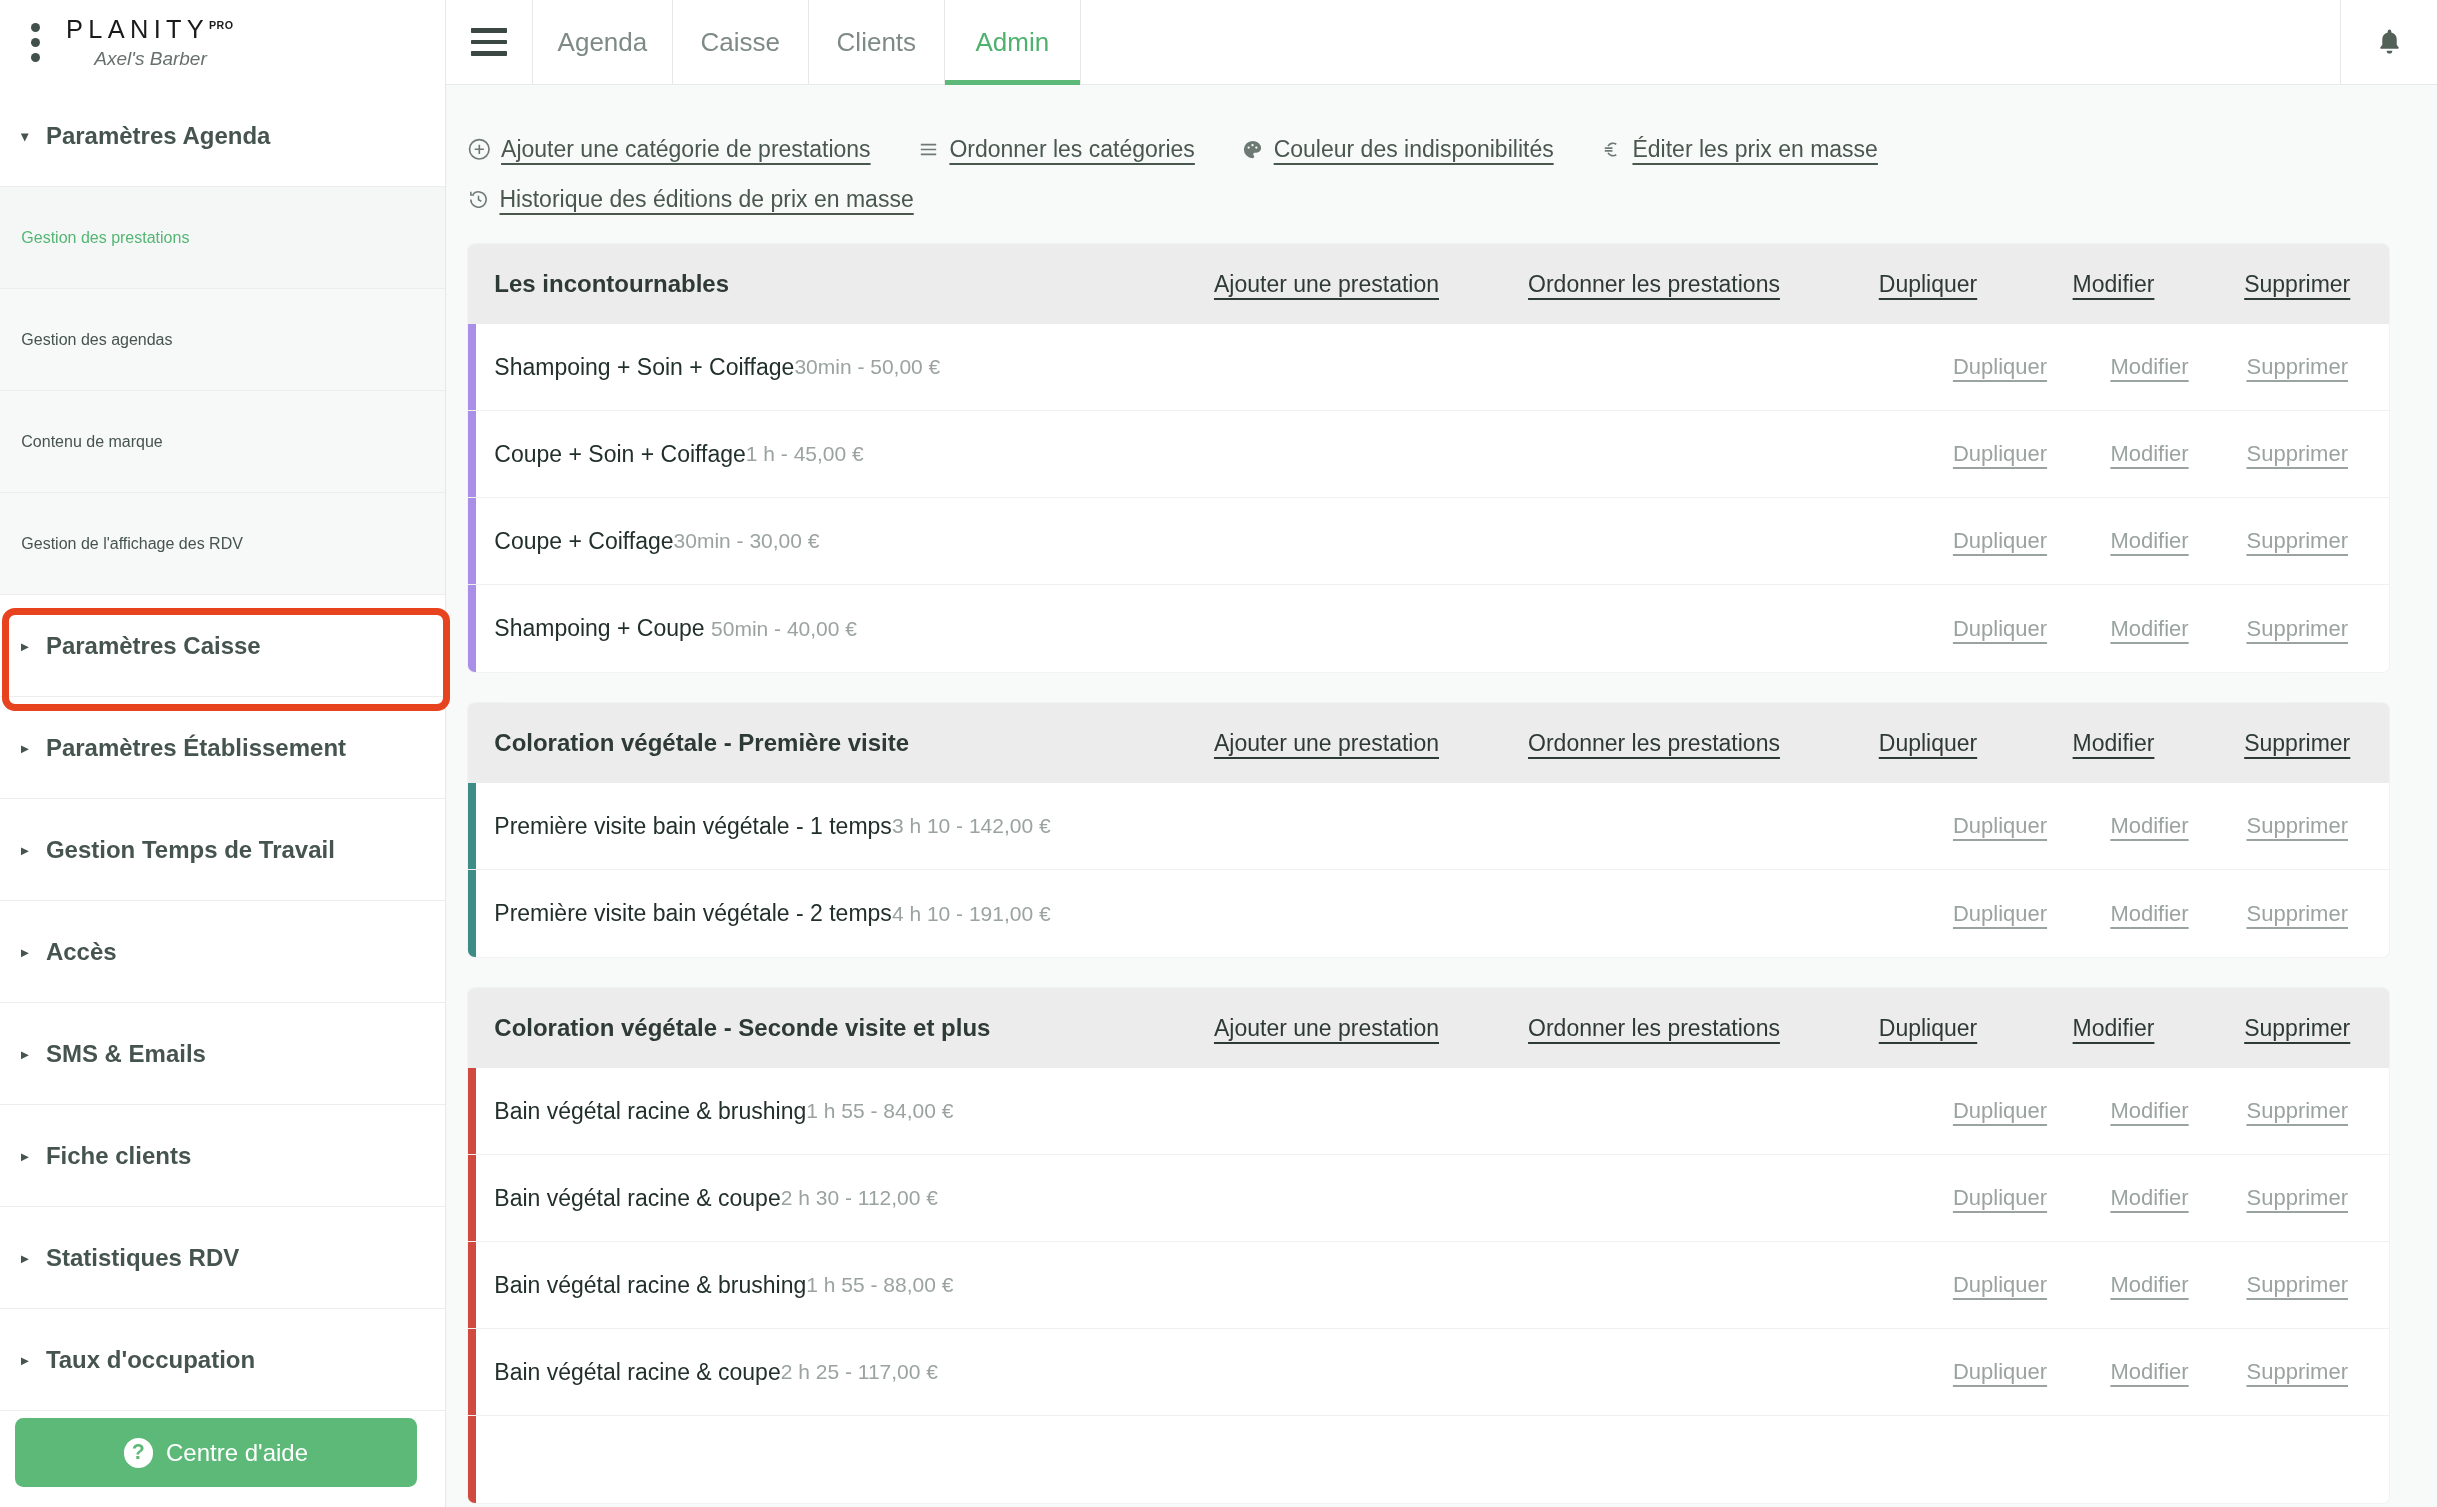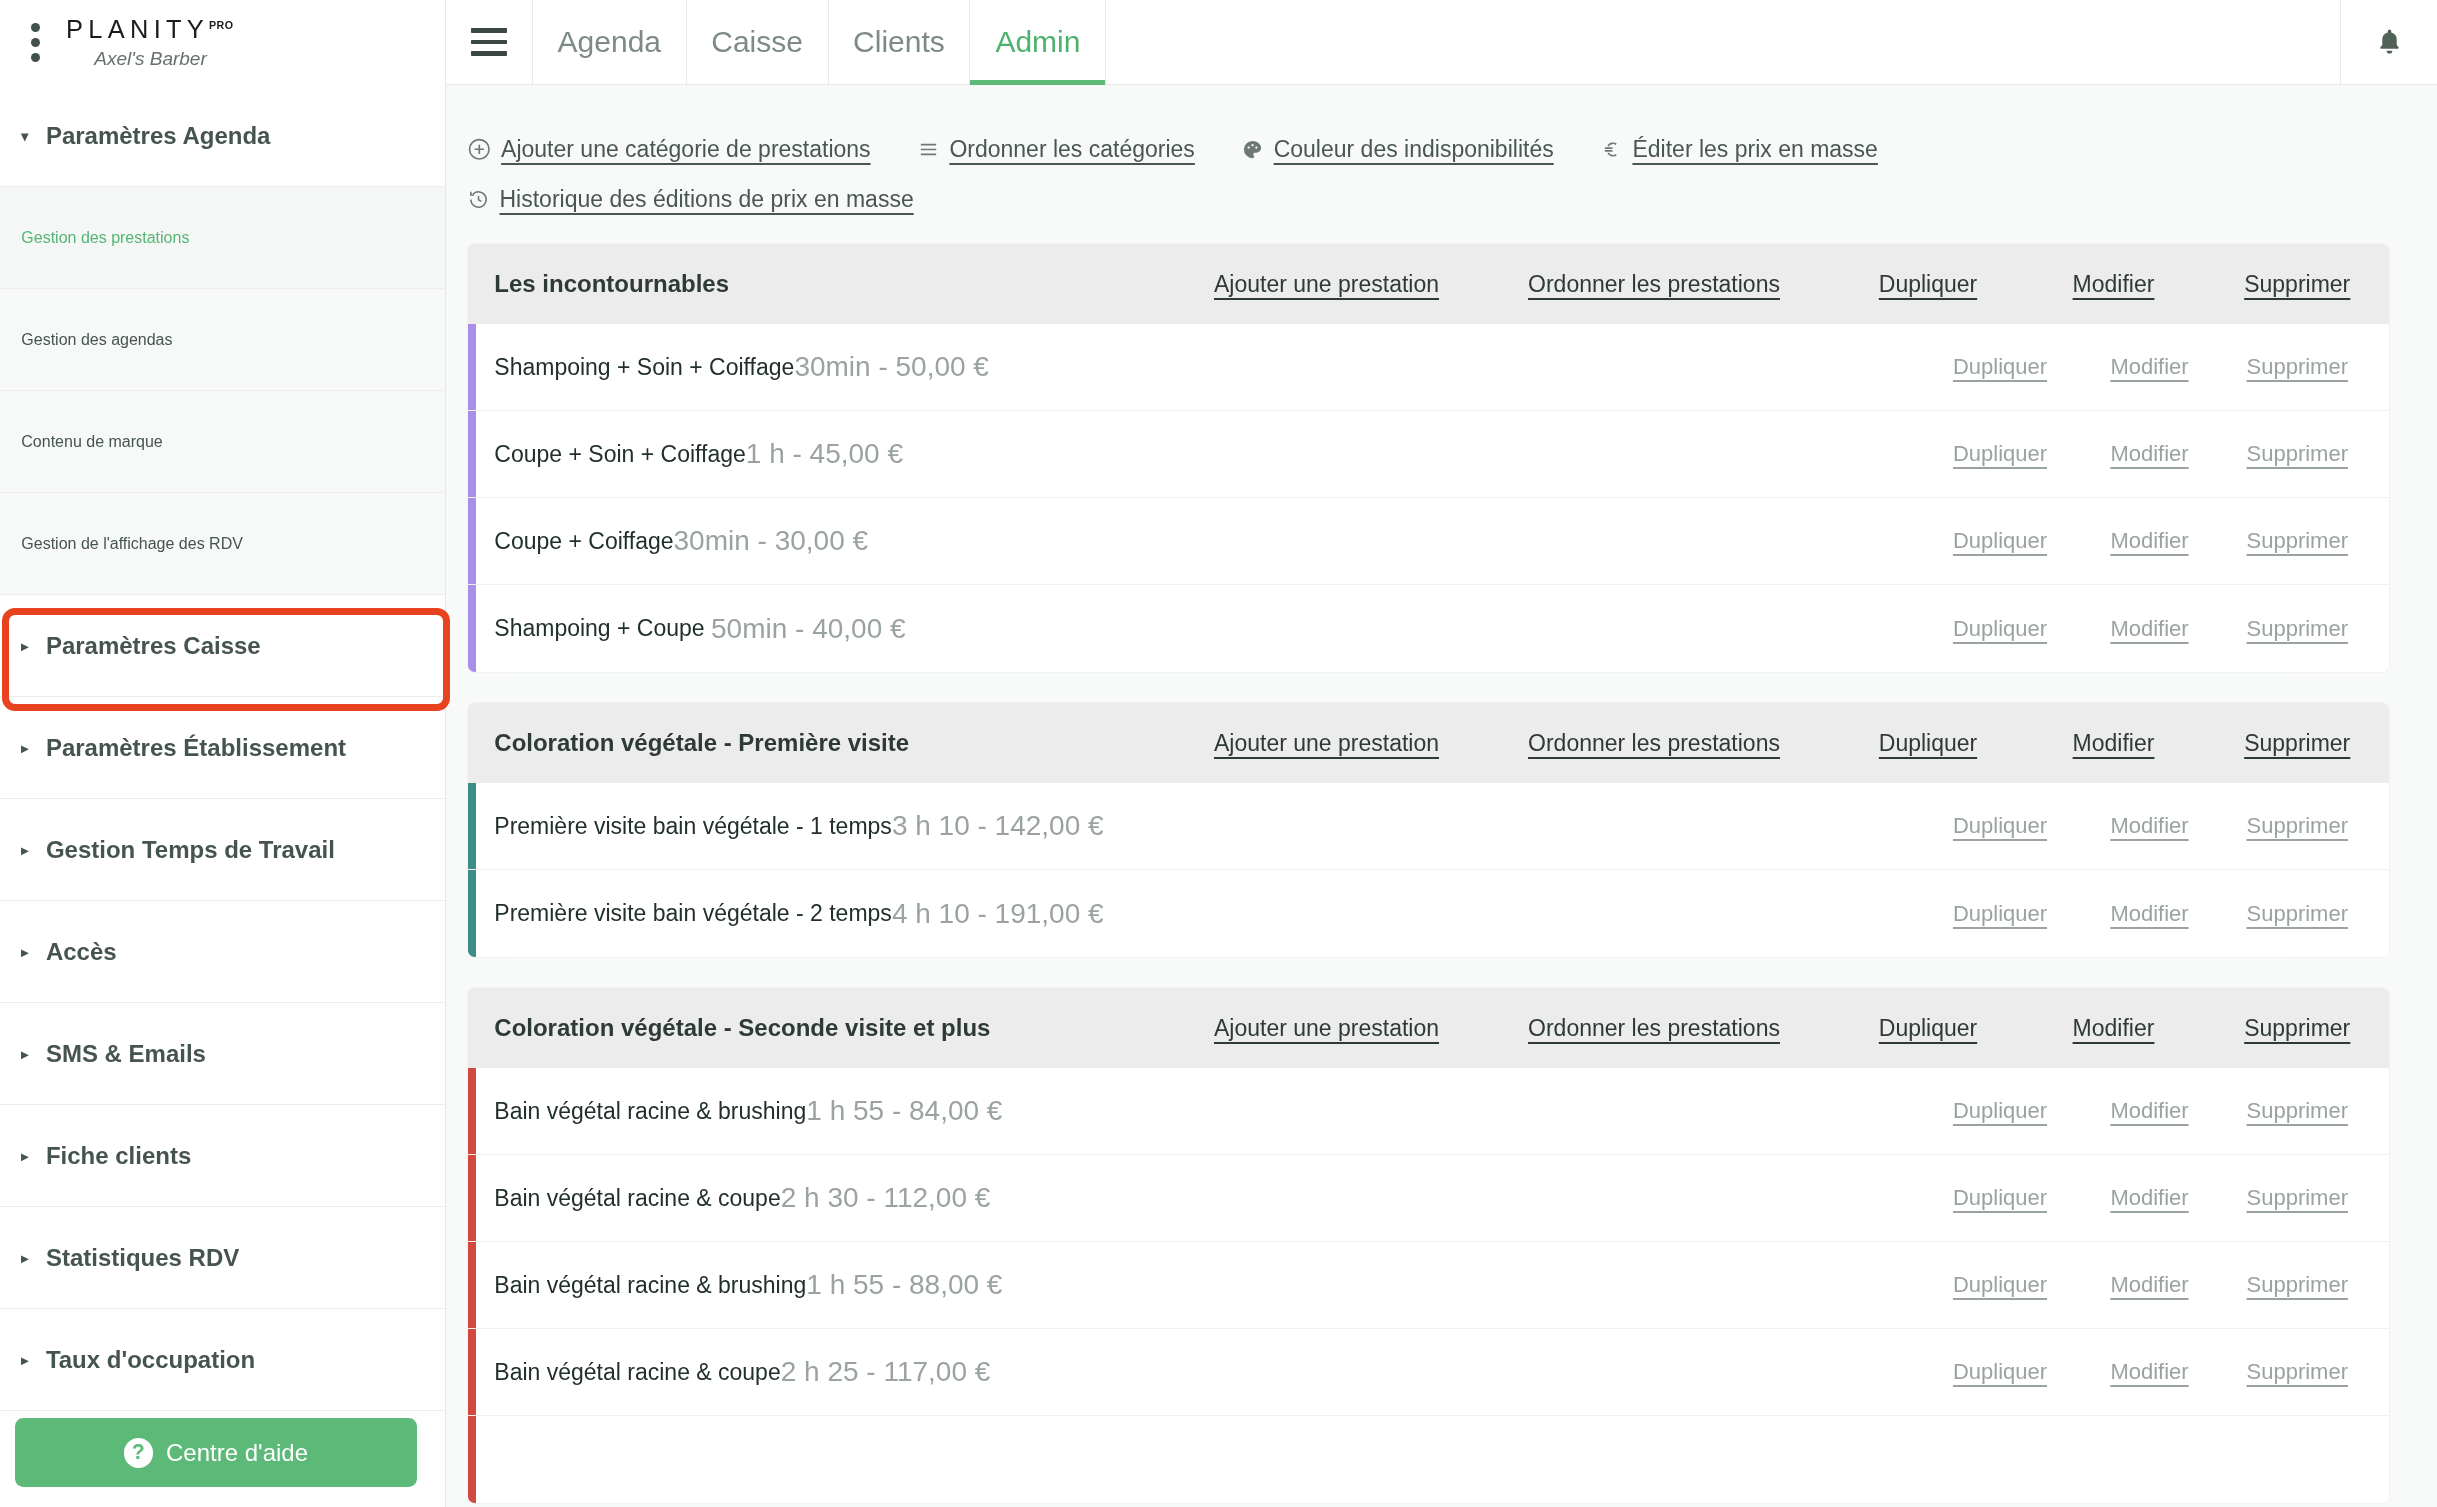--- a/index.html
+++ b/index.html
@@ -37,21 +37,21 @@
     width: 87px; display:flex; align-items:center; justify-content:center;
     border-right: 1.6px solid #e8e8e8; cursor: pointer;
   }
   .hamburger span { display:block; width: 36px; height: 4.9px; background:#3a4743; margin: 3.3px 0; border-radius: 0.8px;}
   .hamburger .hb-wrap { display:flex; flex-direction:column; }
 
   .tabs { display:flex; align-items:stretch; }
   .tab {
     min-width: 136px; padding: 0 24.6px;
     display:flex; align-items:center; justify-content:center;
-    font-size: 30px; color:#7e8a86;
+    font-size: 26px; color:#7e8a86;
     border-right: 1.6px solid #e8e8e8;
     cursor: pointer; position: relative;
   }
   .tab.active { color:#4fb16e; }
   .tab.active::after {
     content:""; position:absolute; left:0; right:0; bottom:-1.6px; height:5.7px; background:#5cb978;
   }
   .bellzone {
     margin-left: auto; width: 98px;
     display:flex; align-items:center; justify-content:center;
@@ -138,21 +138,21 @@
   .ca-del      { width: 172px; text-align:center; padding-right: 11.5px;}
 
   .srow {
     height: 87px; display:flex; align-items:center;
     border-bottom: 1.6px solid #f0f0f0; position:relative;
     background:#fff;
   }
   .srow:last-child { border-bottom: none; }
   .bar { position:absolute; left:0; top:0; bottom:0; width: 7.4px; }
   .sname { font-size: 23px; color:#22302b; padding-left: 26px; white-space: pre; }
-  .smeta { font-size: 28px; color:#9aa3a0;text-align:center; }
+  .smeta { font-size: 21px; color:#9aa3a0;text-align:center; }
   .row-actions { margin-left:auto; display:flex; align-items:center; }
   .row-actions a {
     font-size: 22px; color:#9aa3a0; text-decoration: underline; text-underline-offset: 5.7px;
     cursor:pointer; white-space: nowrap;
   }
   .ra-dup { width: 164px; text-align:center; }
   .ra-mod { width: 135px; text-align:center; }
   .ra-del { width: 172px; text-align:center; padding-right: 11.5px;}
 </style>
 </head>

